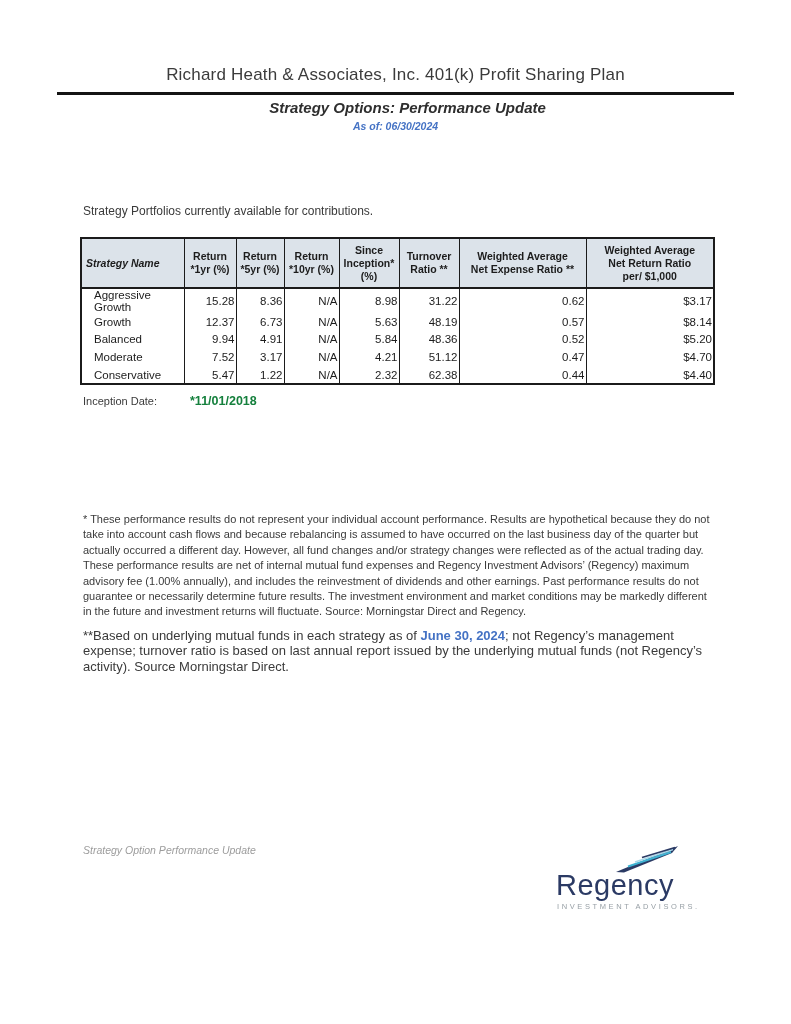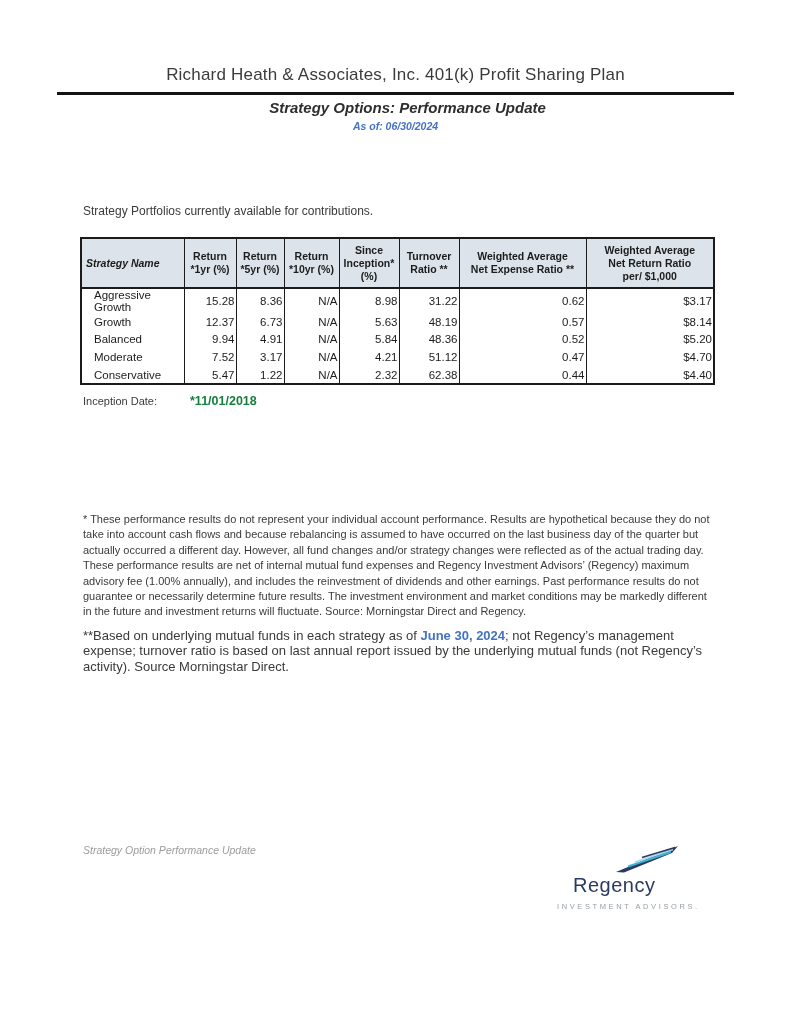--- a/index.html
+++ b/index.html
@@ -91,23 +91,22 @@
     font-size: 10.5px; font-style: italic; color: #9c9c9c; text-align: center;
   }
   .logo {
     position: absolute; top: 842px; left: 552px; width: 170px; height: 75px;
   }
   .logo-swoosh {
     position: absolute; top: 4px; left: 62px; width: 64px; height: 27px;
   }
   .logo-name {
     position: absolute; top: 28px; left: 4px;
-    font-size: 20px; line-height: 30px; letter-spacing: 0.5px;
+    font-size: 29px; line-height: 30px; letter-spacing: 0.5px;
     color: var(--logo-navy);
-    margin-left: 17px;
   }
   .logo-tagline {
     position: absolute; top: 60px; left: 5px;
     font-size: 7.5px; letter-spacing: 2.6px; color: #98a0a6;
     white-space: nowrap;
     text-align: center;
   }
 </style>
 </head>
 <body>

